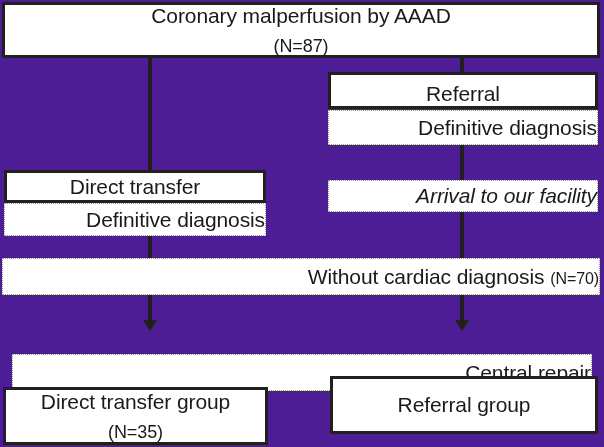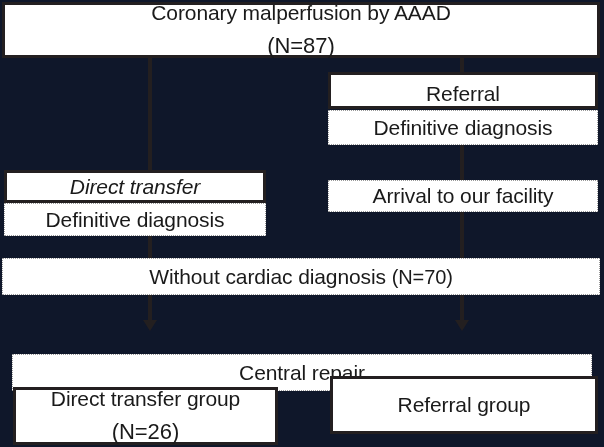--- a/index.html
+++ b/index.html
@@ -11,21 +11,21 @@
   body {
     font-family: "Liberation Sans", sans-serif;
     color: #1a1a1a;
     -webkit-font-smoothing: antialiased;
   }
 
   #flowchart {
     position: relative;
     width: 604px;
     height: 447px;
-    background: #0f172a;
+    background: #4c1d95;
     overflow: hidden;
   }
 
   
   .node {
     position: absolute;
     box-sizing: border-box;
     display: flex;
     flex-direction: column;
     align-items: center;
@@ -36,35 +36,36 @@
     z-index: 3;
   }
 
   
   .node.solid {
     border: 3px solid #231f20;
   }
   
   .node.dotted {
     border: 1px dotted #9a9a9a;
+    align-items: flex-end;
   }
 
   .node .line1 {
     font-size: 21px;
     letter-spacing: -0.1px;
     white-space: nowrap;
   }
   .node .line2 {
-    font-size: 22px;
+    font-size: 18px;
     letter-spacing: -0.1px;
     white-space: nowrap;
     margin-top: 9px;
   }
   .node .inlinecount {
-    font-size: 20px;
+    font-size: 16px;
   }
 
   
   .conn {
     position: absolute;
     z-index: 1;
   }
   .conn.vline-solid {
     width: 0;
     border-left: 4px solid #231f20;
@@ -115,42 +116,42 @@
   </div>
 
   <div class="node solid" style="left:328px; top:72px; width:270px; height:37px;justify-content:flex-end;">
     <div class="line1">Referral</div>
   </div>
 
   <div class="node dotted" style="left:328px; top:110px; width:270px; height:35px;">
     <div class="line1">Definitive diagnosis</div>
   </div>
 
-  <div class="node dotted" style="left:328px; top:180px; width:270px; height:32px;">
+  <div class="node dotted" style="left:328px; top:180px; width:270px; height:32px;font-style:italic;">
     <div class="line1">Arrival to our facility</div>
   </div>
 
-  <div class="node solid" style="left:4px; top:170px; width:262px; height:33px;font-style:italic;">
+  <div class="node solid" style="left:4px; top:170px; width:262px; height:33px;">
     <div class="line1">Direct transfer</div>
   </div>
 
   <div class="node dotted" style="left:4px; top:203px; width:262px; height:33px;">
     <div class="line1">Definitive diagnosis</div>
   </div>
 
   <div class="node dotted" style="left:2px; top:258px; width:598px; height:37px;">
     <div class="line1"><span>Without cardiac diagnosis </span><span class="inlinecount">(N=70)</span></div>
   </div>
 
   <div class="node dotted" style="left:12px; top:331px; width:580px; height:37px;margin-top:23px;">
     <div class="line1">Central repair</div>
   </div>
 
-  <div class="node solid" style="left:13px; top:387px; width:265px; height:58px;">
+  <div class="node solid" style="left:3px; top:387px; width:265px; height:58px;">
     <div class="line1">Direct transfer group</div>
-    <div class="line2">(N=26)</div>
+    <div class="line2">(N=35)</div>
   </div>
 
   <div class="node solid" style="left:330px; top:376px; width:268px; height:58px;">
     <div class="line1">Referral group</div>
   </div>
 
 </div>
 
 </body></html>

